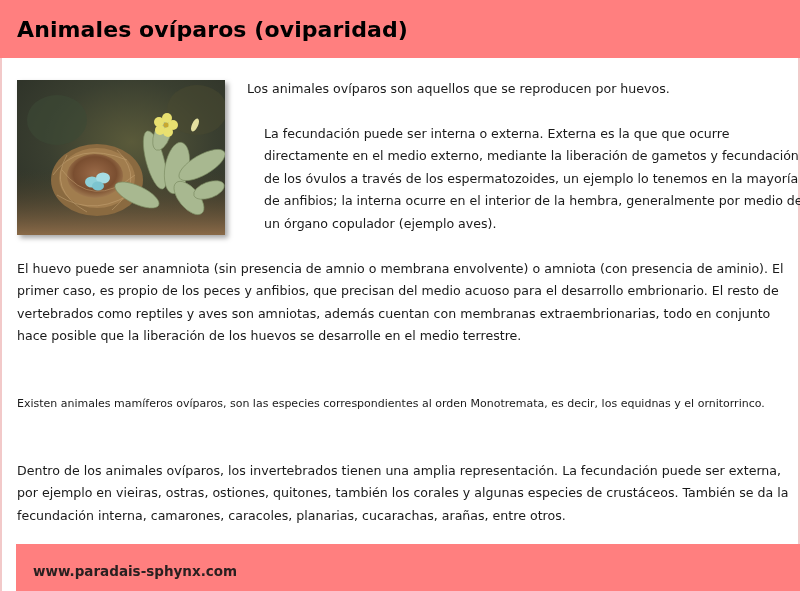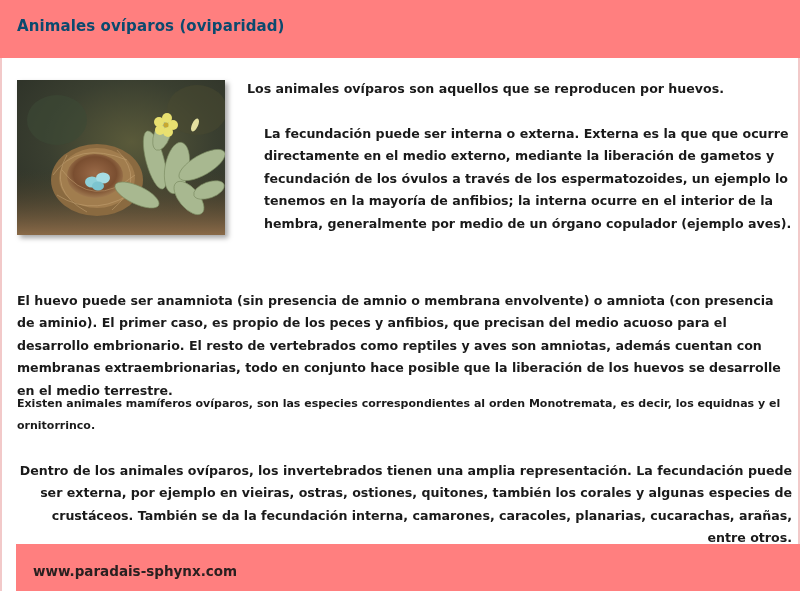--- a/index.html
+++ b/index.html
@@ -25,23 +25,23 @@
     }
     .header {
       position: absolute;
       left: 0; top: 0;
       width: 800px; height: 58px;
       background: #ff7f7f;
     }
     .header-title {
       position: absolute;
       left: 17px; top: 17px;
-      font-size: 15px;
+      font-size: 22px;
       font-weight: bold;
-      color: #0c4a6e;
+      color: #000000;
       letter-spacing: 0.1px;
     }
     .footer {
       position: absolute;
       left: 16px; top: 544px;
       width: 800px; height: 47px;
       background: #ff7f7f;
     }
     .footer-link {
       position: absolute;
@@ -54,29 +54,29 @@
     .nest-image {
       position: absolute;
       left: 17px; top: 80px;
       width: 208px; height: 155px;
       box-shadow: 3px 3px 5px rgba(0,0,0,0.35);
       overflow: hidden;
     }
     .text {
       position: absolute;
       font-size: 12.6px;
-      font-weight: bold;
+      font-weight: normal;
       line-height: 22.4px;
       color: #1a1a1a;
     }
     .p1 { left: 247px; top: 78px; width: 540px; }
     .p2 { left: 264px; top: 123px; width: 540px; }
-    .p3 { left: 17px; top: 258px; width: 775px; margin-top: 32px; }
+    .p3 { left: 17px; top: 258px; width: 775px; }
     .p4 { left: 17px; top: 393px; width: 775px; }
-    .p5 { left: 17px; top: 460px; width: 775px; text-align: right; }
+    .p5 { left: 17px; top: 460px; width: 775px; }
     .p4 { font-size: 11px; }
   </style>
 </head>
 <body>
 
 <div class="frame"></div>
 
 <div class="header">
   <div class="header-title">Animales ovíparos (oviparidad)</div>
 </div>

